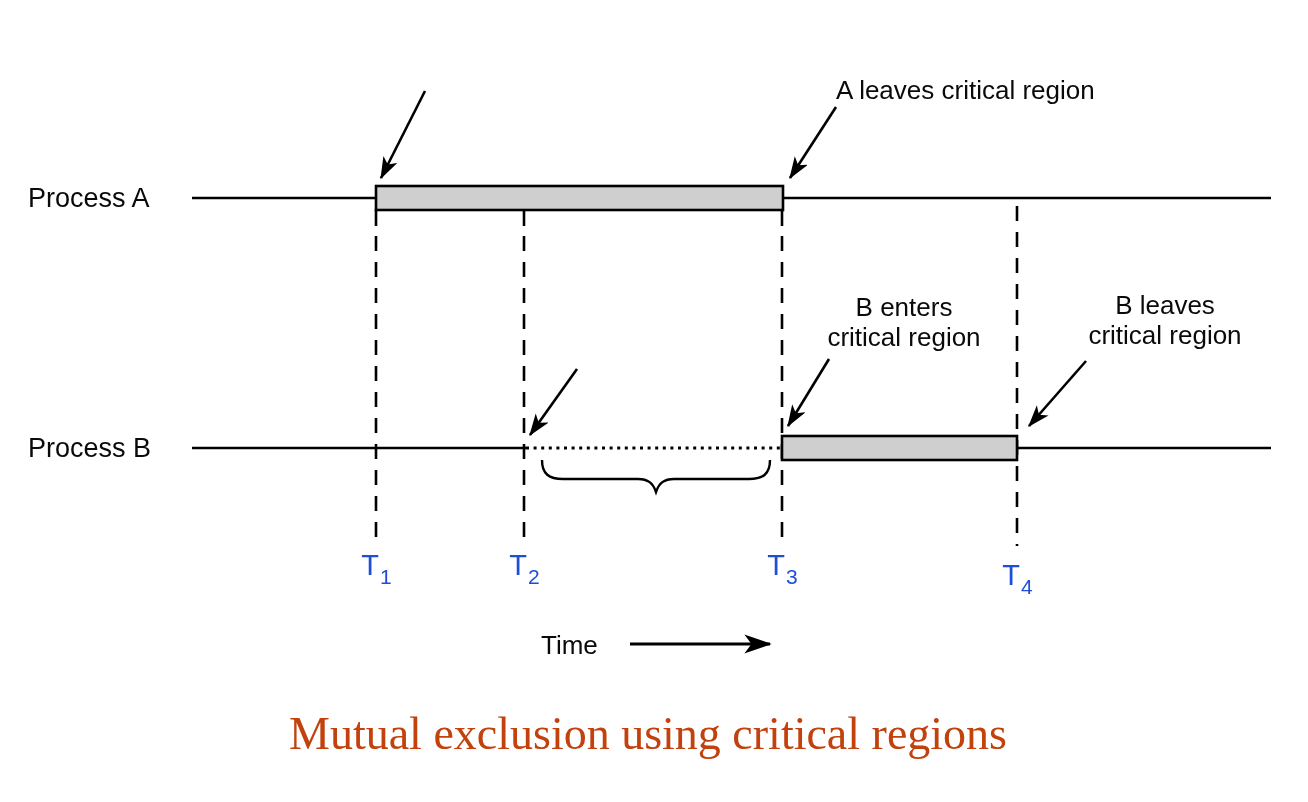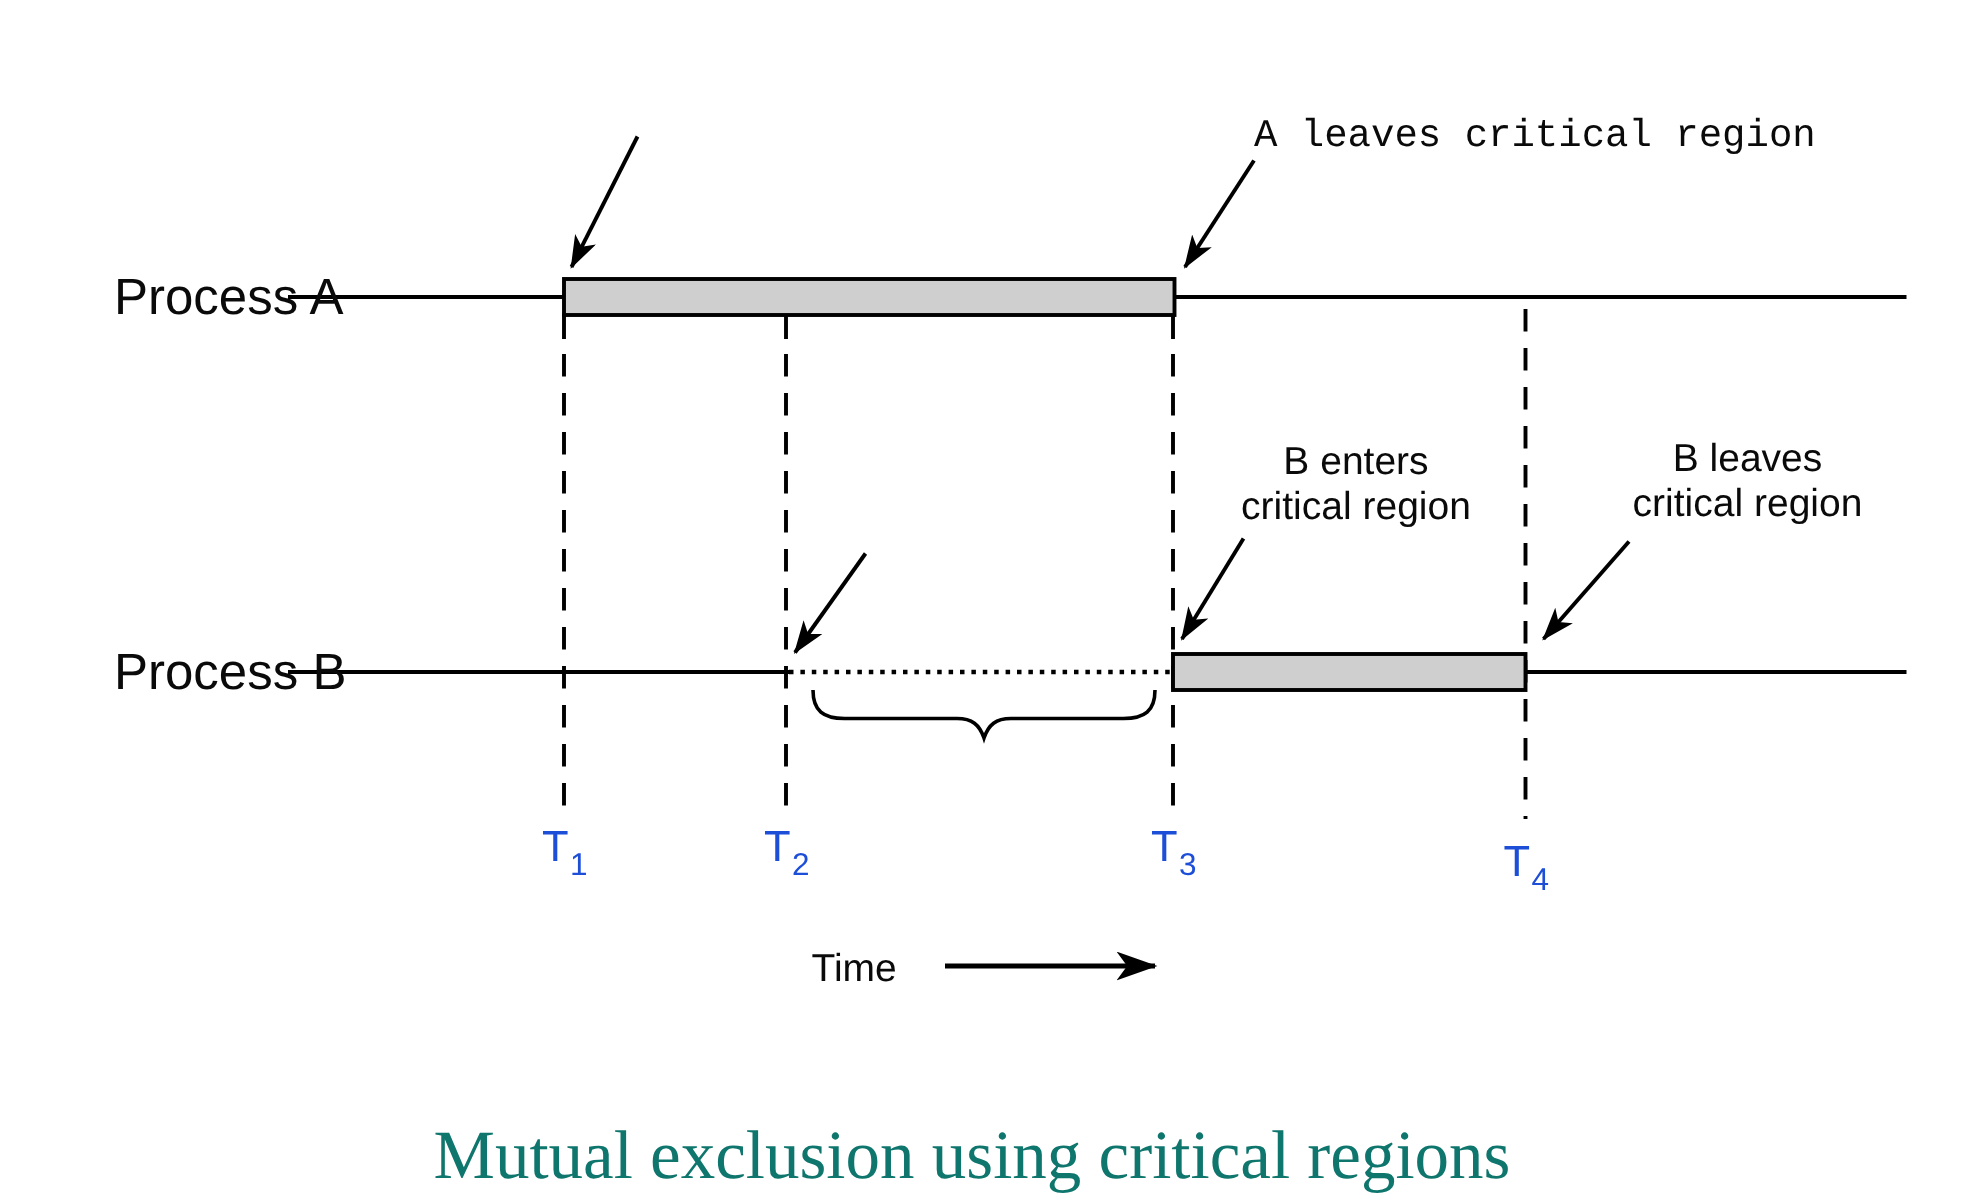--- a/index.html
+++ b/index.html
@@ -14,21 +14,21 @@
   }
   #diagram-svg { position: absolute; left: 0; top: 0; }
   .lbl {
     position: absolute;
     font-size: 26px;
     line-height: 30px;
     color: #0a0a0a;
     white-space: nowrap;
   }
   .lbl.center { text-align: center; white-space: normal; }
-  .row-lbl { font-size: 34px; margin-left: 48px; }
+  .row-lbl { font-size: 27px; }
   .tmark {
     position: absolute;
     top: 549px;
     width: 60px;
     text-align: center;
     font-size: 29px;
     color: #1d4ed8;
   }
   .tmark .tsub {
     font-size: 21px;
@@ -84,21 +84,21 @@
     <line x1="577" y1="369" x2="530" y2="435" stroke="#000" stroke-width="2.6" marker-end="url(#arrowhead)"></line>
     <line x1="829" y1="359" x2="788" y2="426" stroke="#000" stroke-width="2.6" marker-end="url(#arrowhead)"></line>
     <line x1="1086" y1="361" x2="1029" y2="426" stroke="#000" stroke-width="2.6" marker-end="url(#arrowhead)"></line>
 
     <line x1="630" y1="644" x2="770" y2="644" stroke="#000" stroke-width="3.2" marker-end="url(#arrowhead)"></line>
   </svg>
 
   <div class="lbl row-lbl" style="left:28px; top:183px;">Process A</div>
   <div class="lbl row-lbl" style="left:28px; top:433px;">Process B</div>
 
-  <div class="lbl" style="left:836px; top:75px;font-family:Liberation Mono, monospace;">A leaves critical region</div>
+  <div class="lbl" style="left:836px; top:75px;">A leaves critical region</div>
 
 
   <div class="lbl center line-block" style="left:804px; top:292px; width:200px;">
     <span>B enters</span>
     <span>critical region</span>
   </div>
 
   <div class="lbl center line-block" style="left:1065px; top:290px; width:200px;">
     <span>B leaves</span>
     <span>critical region</span>
@@ -113,15 +113,15 @@
   </div>
   <div class="tmark" style="left:752px;">
     <span class="tbase">T</span><span class="tsub">3</span>
   </div>
   <div class="tmark" style="left:987px;margin-top:10px;">
     <span class="tbase">T</span><span class="tsub">4</span>
   </div>
 
   <div class="lbl" style="left:541px; top:630px;">Time</div>
 
-  <div id="caption" style="color: #0f766e; margin-top: 36px;">Mutual exclusion using critical regions</div>
+  <div id="caption" style="color: #c2410c;">Mutual exclusion using critical regions</div>
 
 </div>
 
 </body></html>

